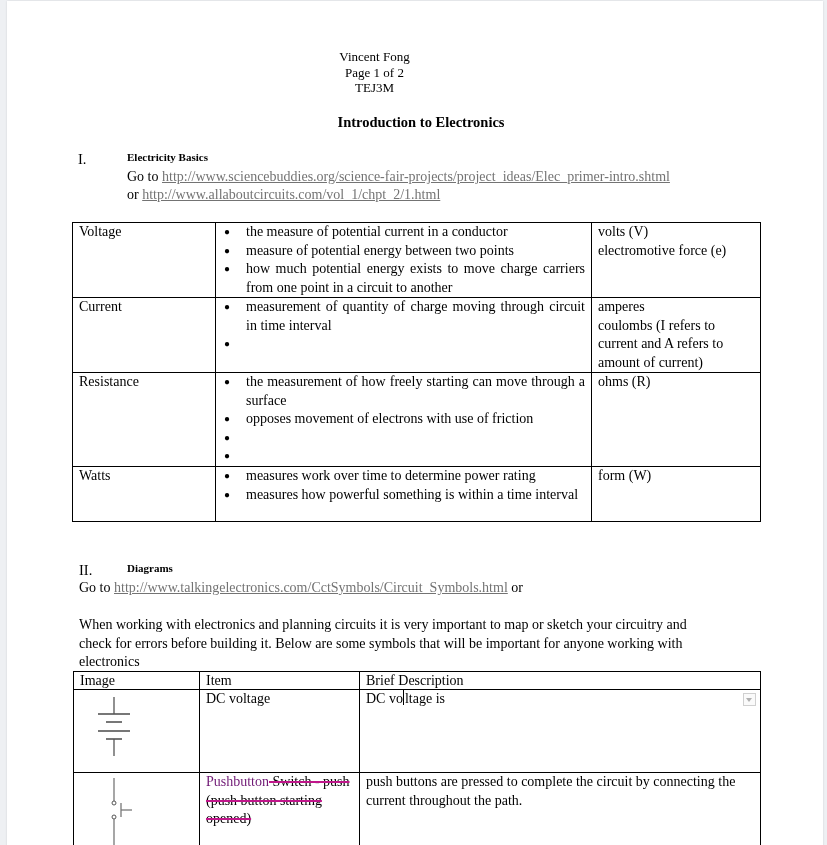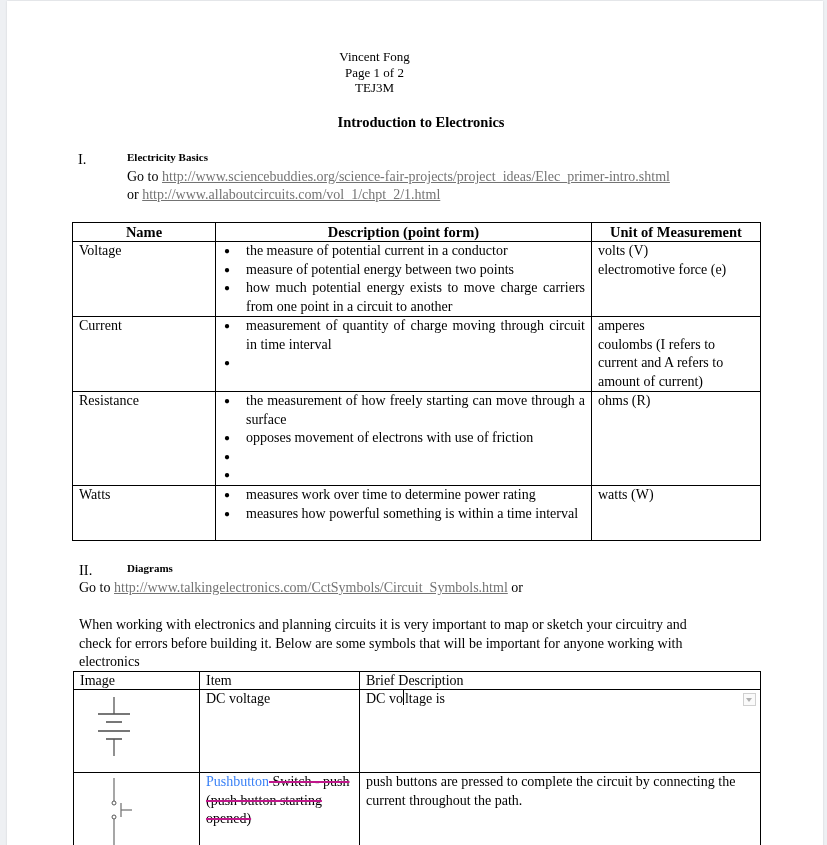--- a/index.html
+++ b/index.html
@@ -35,21 +35,21 @@
     .unit-just { text-align: justify; }
     .cursor { display: inline-block; width: 1px; height: 15px; background: #000; vertical-align: -2px; margin: 0 0.5px; }
     .dropdown-mini {
       position: absolute; right: 4px; top: 3px; width: 11px; height: 11px;
       border: 1px solid #d0d0d0; background: #fafafa;
     }
     .dropdown-mini::after {
       content: ""; position: absolute; left: 2px; top: 4px;
       border-left: 3.5px solid transparent; border-right: 3.5px solid transparent; border-top: 4px solid #b0b0b0;
     }
-    .rev-ins { color: #3b82f6; }
+    .rev-ins { color: #701a75; }
     .rev-del { color: #000; text-decoration: line-through; text-decoration-color: #c0168a; text-decoration-thickness: 2px; }
     .dc-symbol, .pb-symbol { display: block; margin-left: 14px; margin-top: 3px; }
   </style>
 </head>
 <body>
 
 <div class="page">
 
   <div class="hdr-line" style="top:48px;text-align:center;">Vincent Fong</div>
   <div class="hdr-line" style="top:64px;">Page 1 of 2</div>
@@ -66,25 +66,20 @@
     <span>or </span><a class="link" href="#">http://www.allaboutcircuits.com/vol_1/chpt_2/1.html</a>
   </div>
 
   <table class="t1" style="left:65px; top:221px; width:688px;">
     <colgroup>
         <col style="width:143px">
         <col style="width:376px">
         <col style="width:169px">
       </colgroup>
     <tbody>
-        <tr>
-      <th>Name</th>
-      <th>Description (point form)</th>
-      <th>Unit of Measurement</th>
-    </tr>
     <tr style="height:75px;">
       <td>Voltage</td>
       <td>
         <span class="bul"> the measure of potential current in a conductor</span>
         <span class="bul"> measure of potential energy between two points</span>
         <span class="bul">how much potential energy exists to move charge carriers from one point in a circuit to another</span>
       </td>
       <td>
         <div>volts (V)</div>
         <div>electromotive force (e)</div>
@@ -113,21 +108,21 @@
         <div>ohms (R)</div>
       </td>
     </tr>
     <tr style="height:55px;">
       <td>Watts</td>
       <td>
         <span class="bul">measures work over time to determine power rating</span>
         <span class="bul"> measures how powerful something is within a time interval</span>
       </td>
       <td>
-        <div>watts (W)</div>
+        <div>form (W)</div>
       </td>
     </tr>
   </tbody>
     </table>
 
   <div class="sec-num" style="left:72px; top:561px;">II.</div>
   <div class="sec-title" style="left:120px; top:561px;">Diagrams</div>
   <div class="line" style="left:72px; top:579px;">
     <span>Go to </span><a class="link" href="#">http://www.talkingelectronics.com/CctSymbols/Circuit_Symbols.html</a><span> or</span>
   </div>

